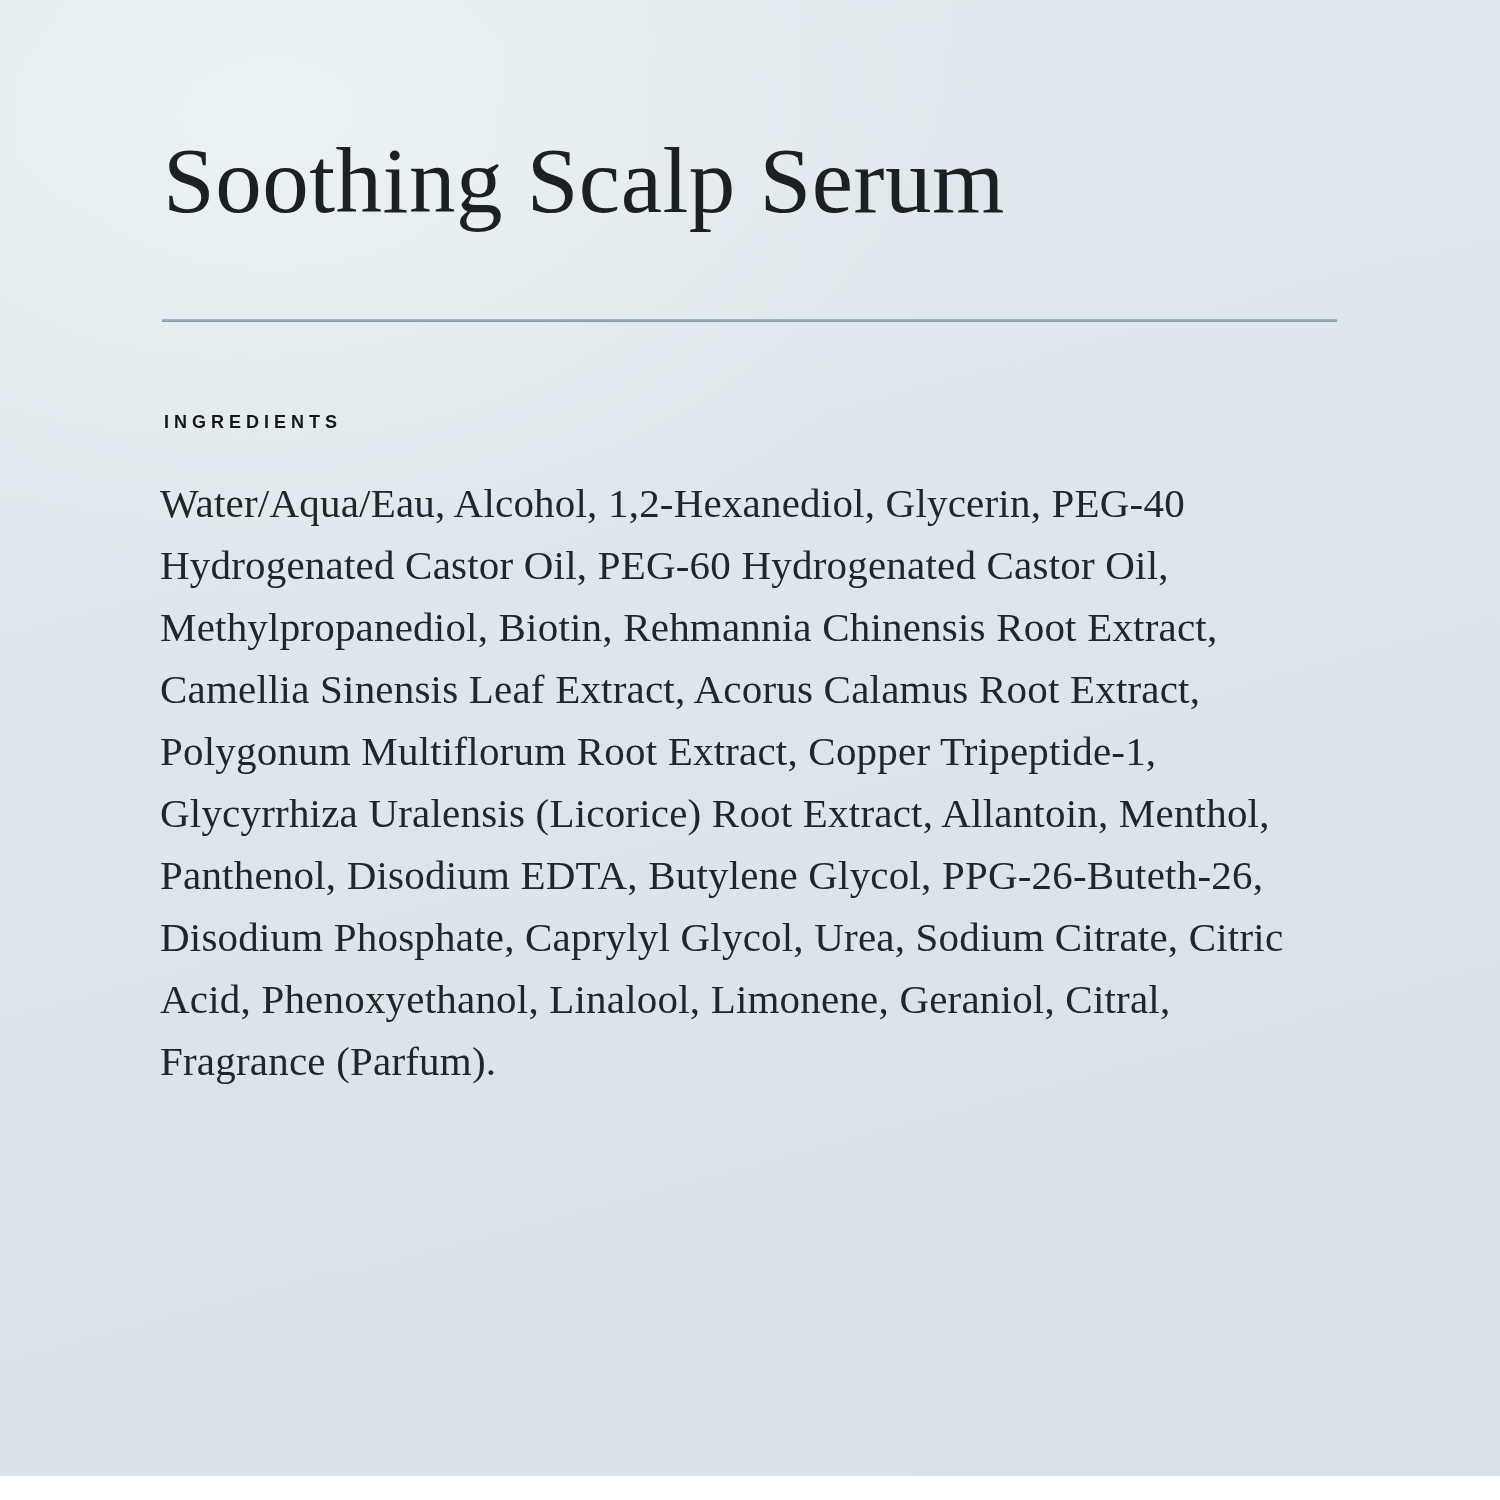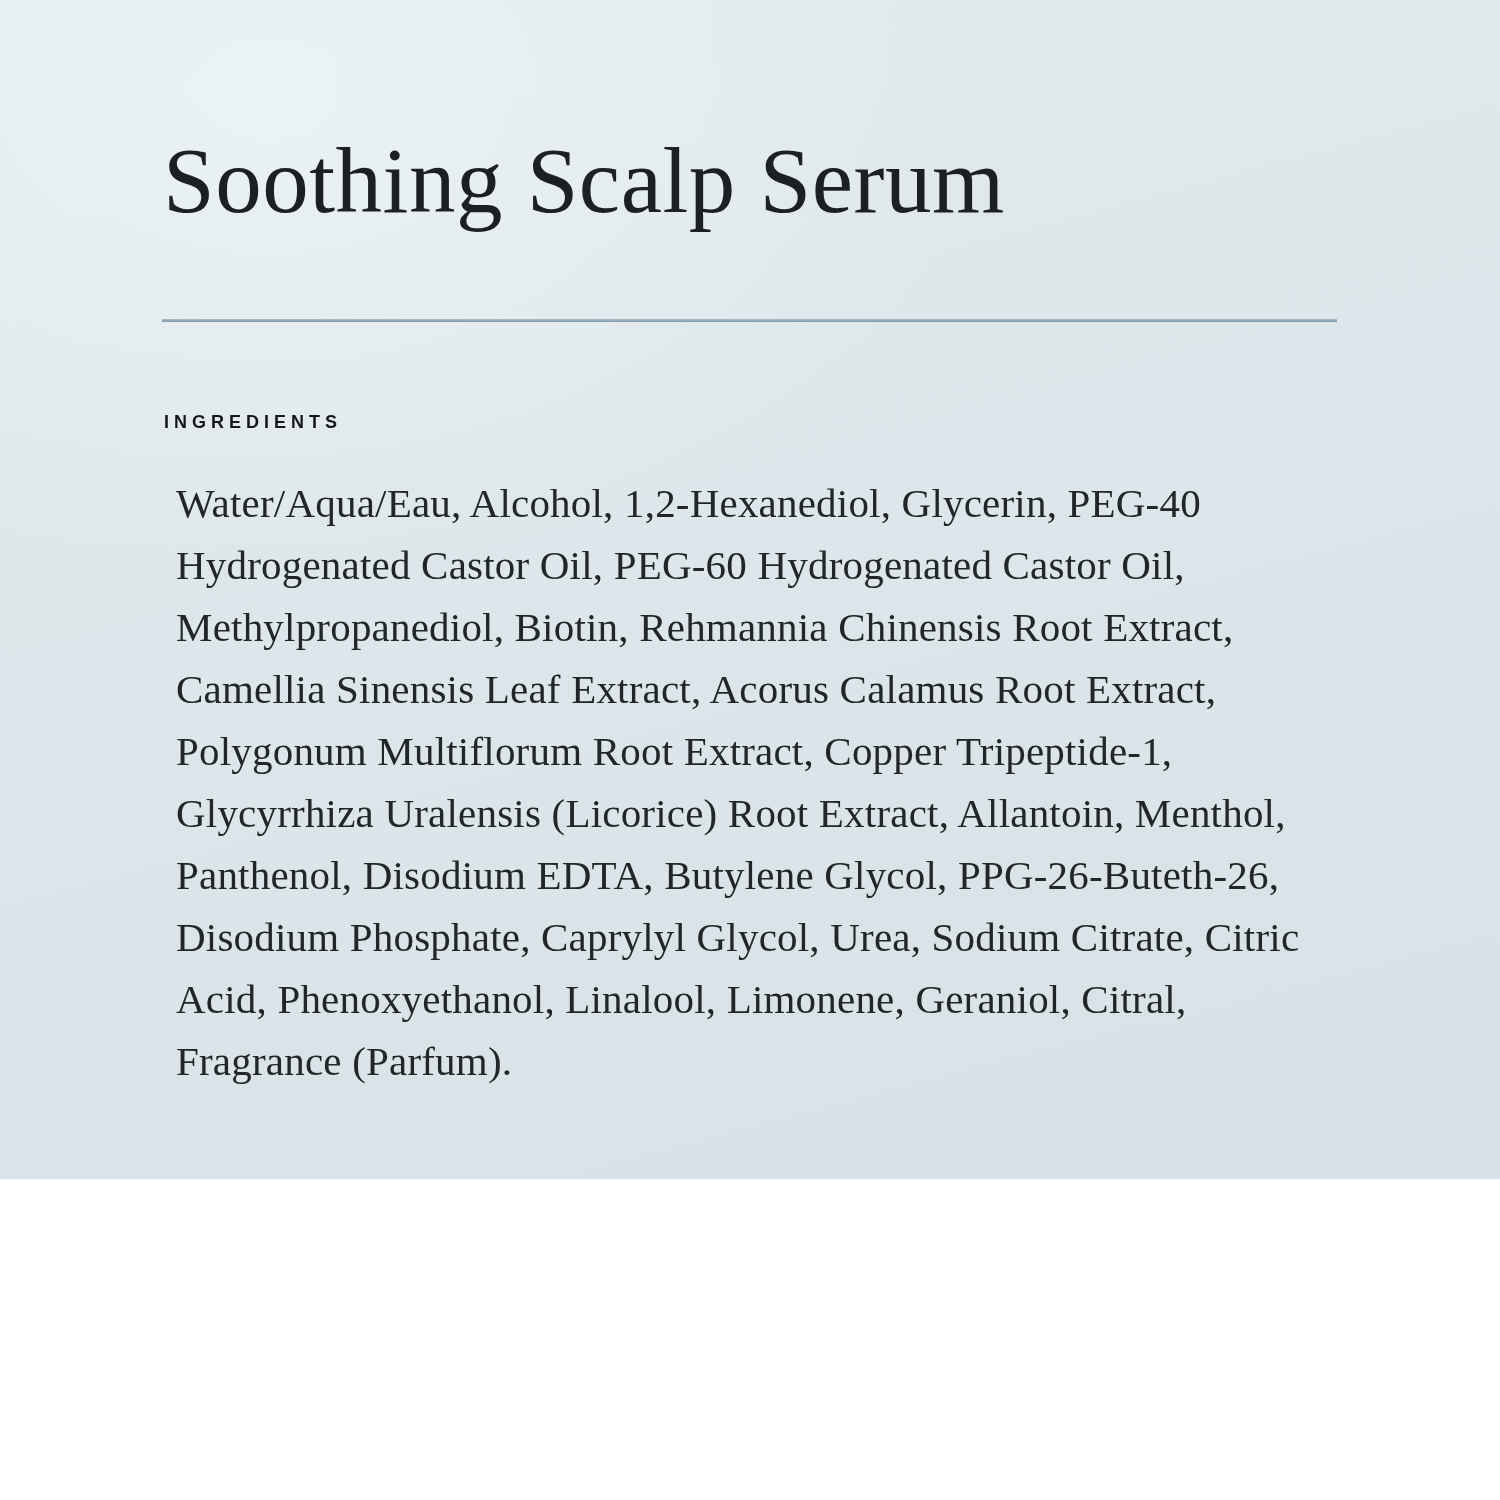--- a/index.html
+++ b/index.html
@@ -8,21 +8,21 @@
   }
   body {
     width: 1500px;
     height: 1500px;
     overflow: hidden;
     font-family: "Liberation Serif", serif;
   }
   .card {
     position: relative;
     width: 1500px;
-    height: 1179px;
+    height: 1476px;
     background:
       radial-gradient(1200px 800px at 18% 8%, rgba(236,243,246,0.9) 0%, rgba(236,243,246,0) 60%),
       linear-gradient(165deg, #e2eaee 0%, #dde6ea 45%, #d7e1e6 100%);
   }
   .title {
     position: absolute;
     left: 163px;
     top: 128px;
     margin: 0;
     font-family: "Liberation Serif", serif;
@@ -47,21 +47,21 @@
     top: 412px;
     margin: 0;
     font-family: "Liberation Sans", sans-serif;
     font-weight: 700;
     font-size: 18px;
     letter-spacing: 5px;
     color: #15181a;
   }
   .ingredients {
     position: absolute;
-    left: 176px;
+    left: 160px;
     top: 472px;
     width: 1185px;
     margin: 0;
     font-family: "Liberation Serif", serif;
     font-weight: 400;
     font-size: 41px;
     line-height: 62px;
     letter-spacing: 0.2px;
     color: #22262a;
   }

